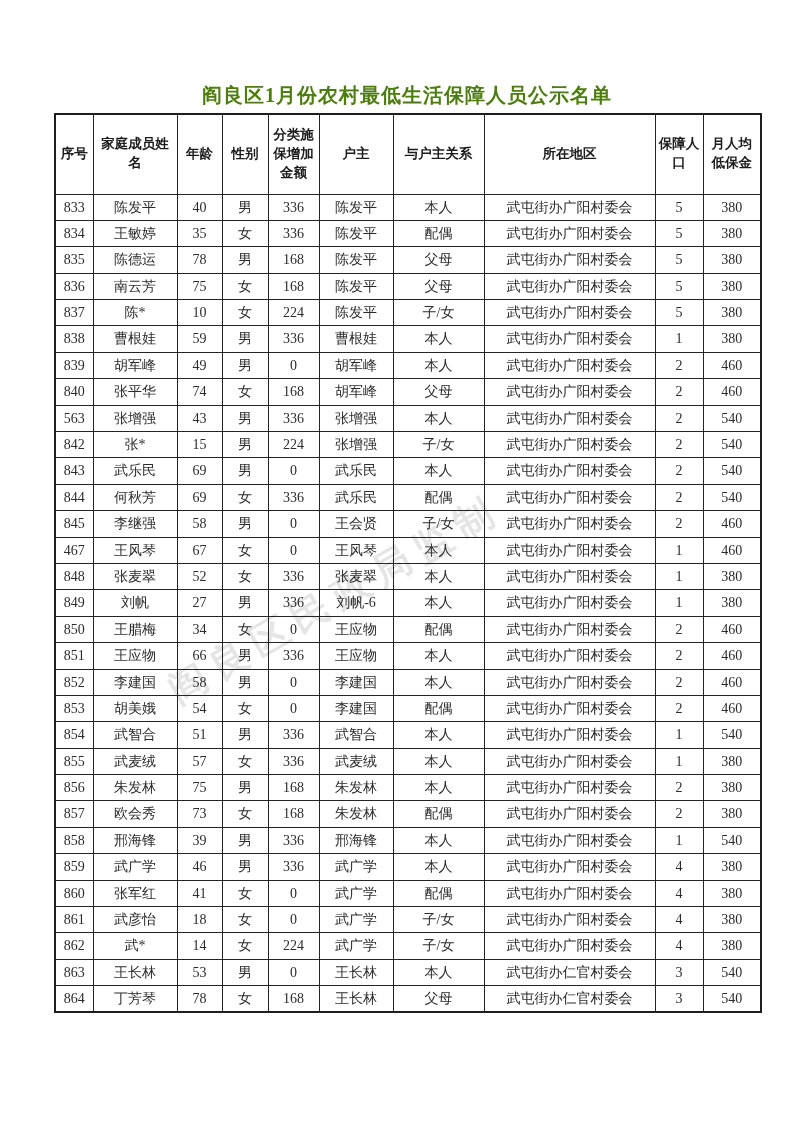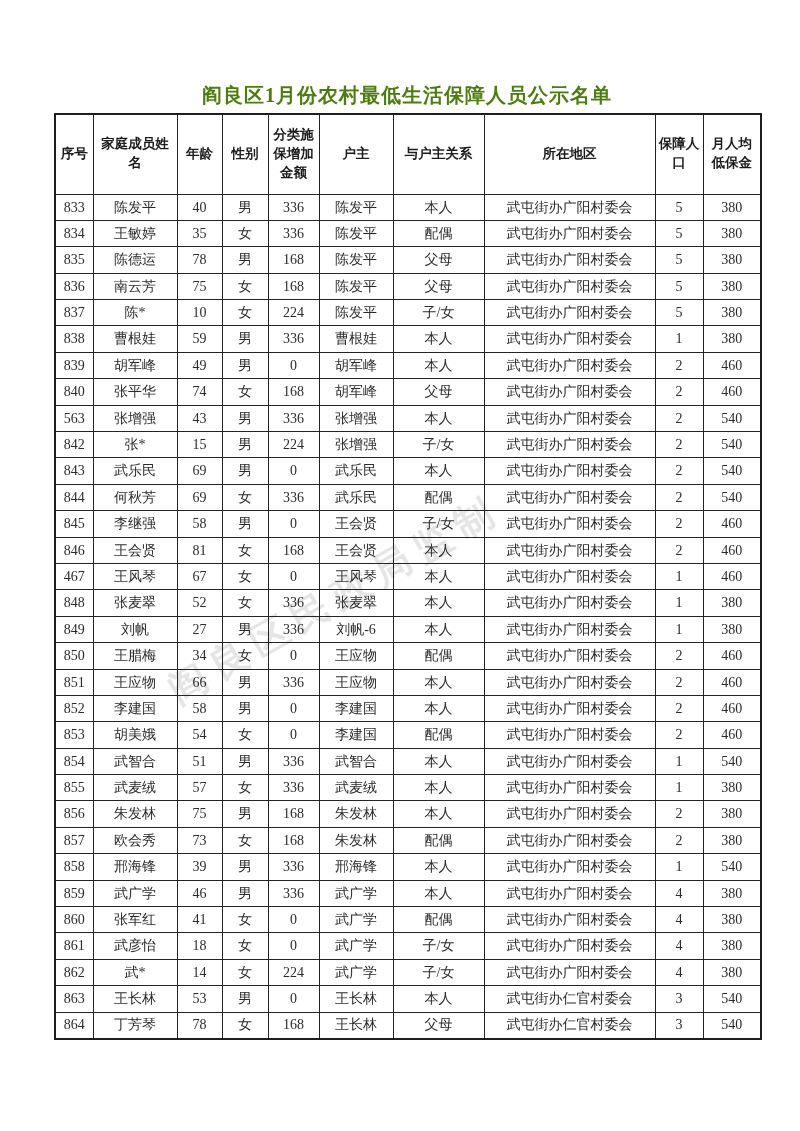--- a/index.html
+++ b/index.html
@@ -264,32 +264,20 @@
           <td>58</td>
           <td>男</td>
           <td>0</td>
           <td>王会贤</td>
           <td>子/女</td>
           <td>武屯街办广阳村委会</td>
           <td>2</td>
           <td>460</td>
         </tr>
         <tr>
-          <td>846</td>
-          <td>王会贤</td>
-          <td>81</td>
-          <td>女</td>
-          <td>168</td>
-          <td>王会贤</td>
-          <td>本人</td>
-          <td>武屯街办广阳村委会</td>
-          <td>2</td>
-          <td>460</td>
-        </tr>
-        <tr>
           <td>467</td>
           <td>王风琴</td>
           <td>67</td>
           <td>女</td>
           <td>0</td>
           <td>王风琴</td>
           <td>本人</td>
           <td>武屯街办广阳村委会</td>
           <td>1</td>
           <td>460</td>

